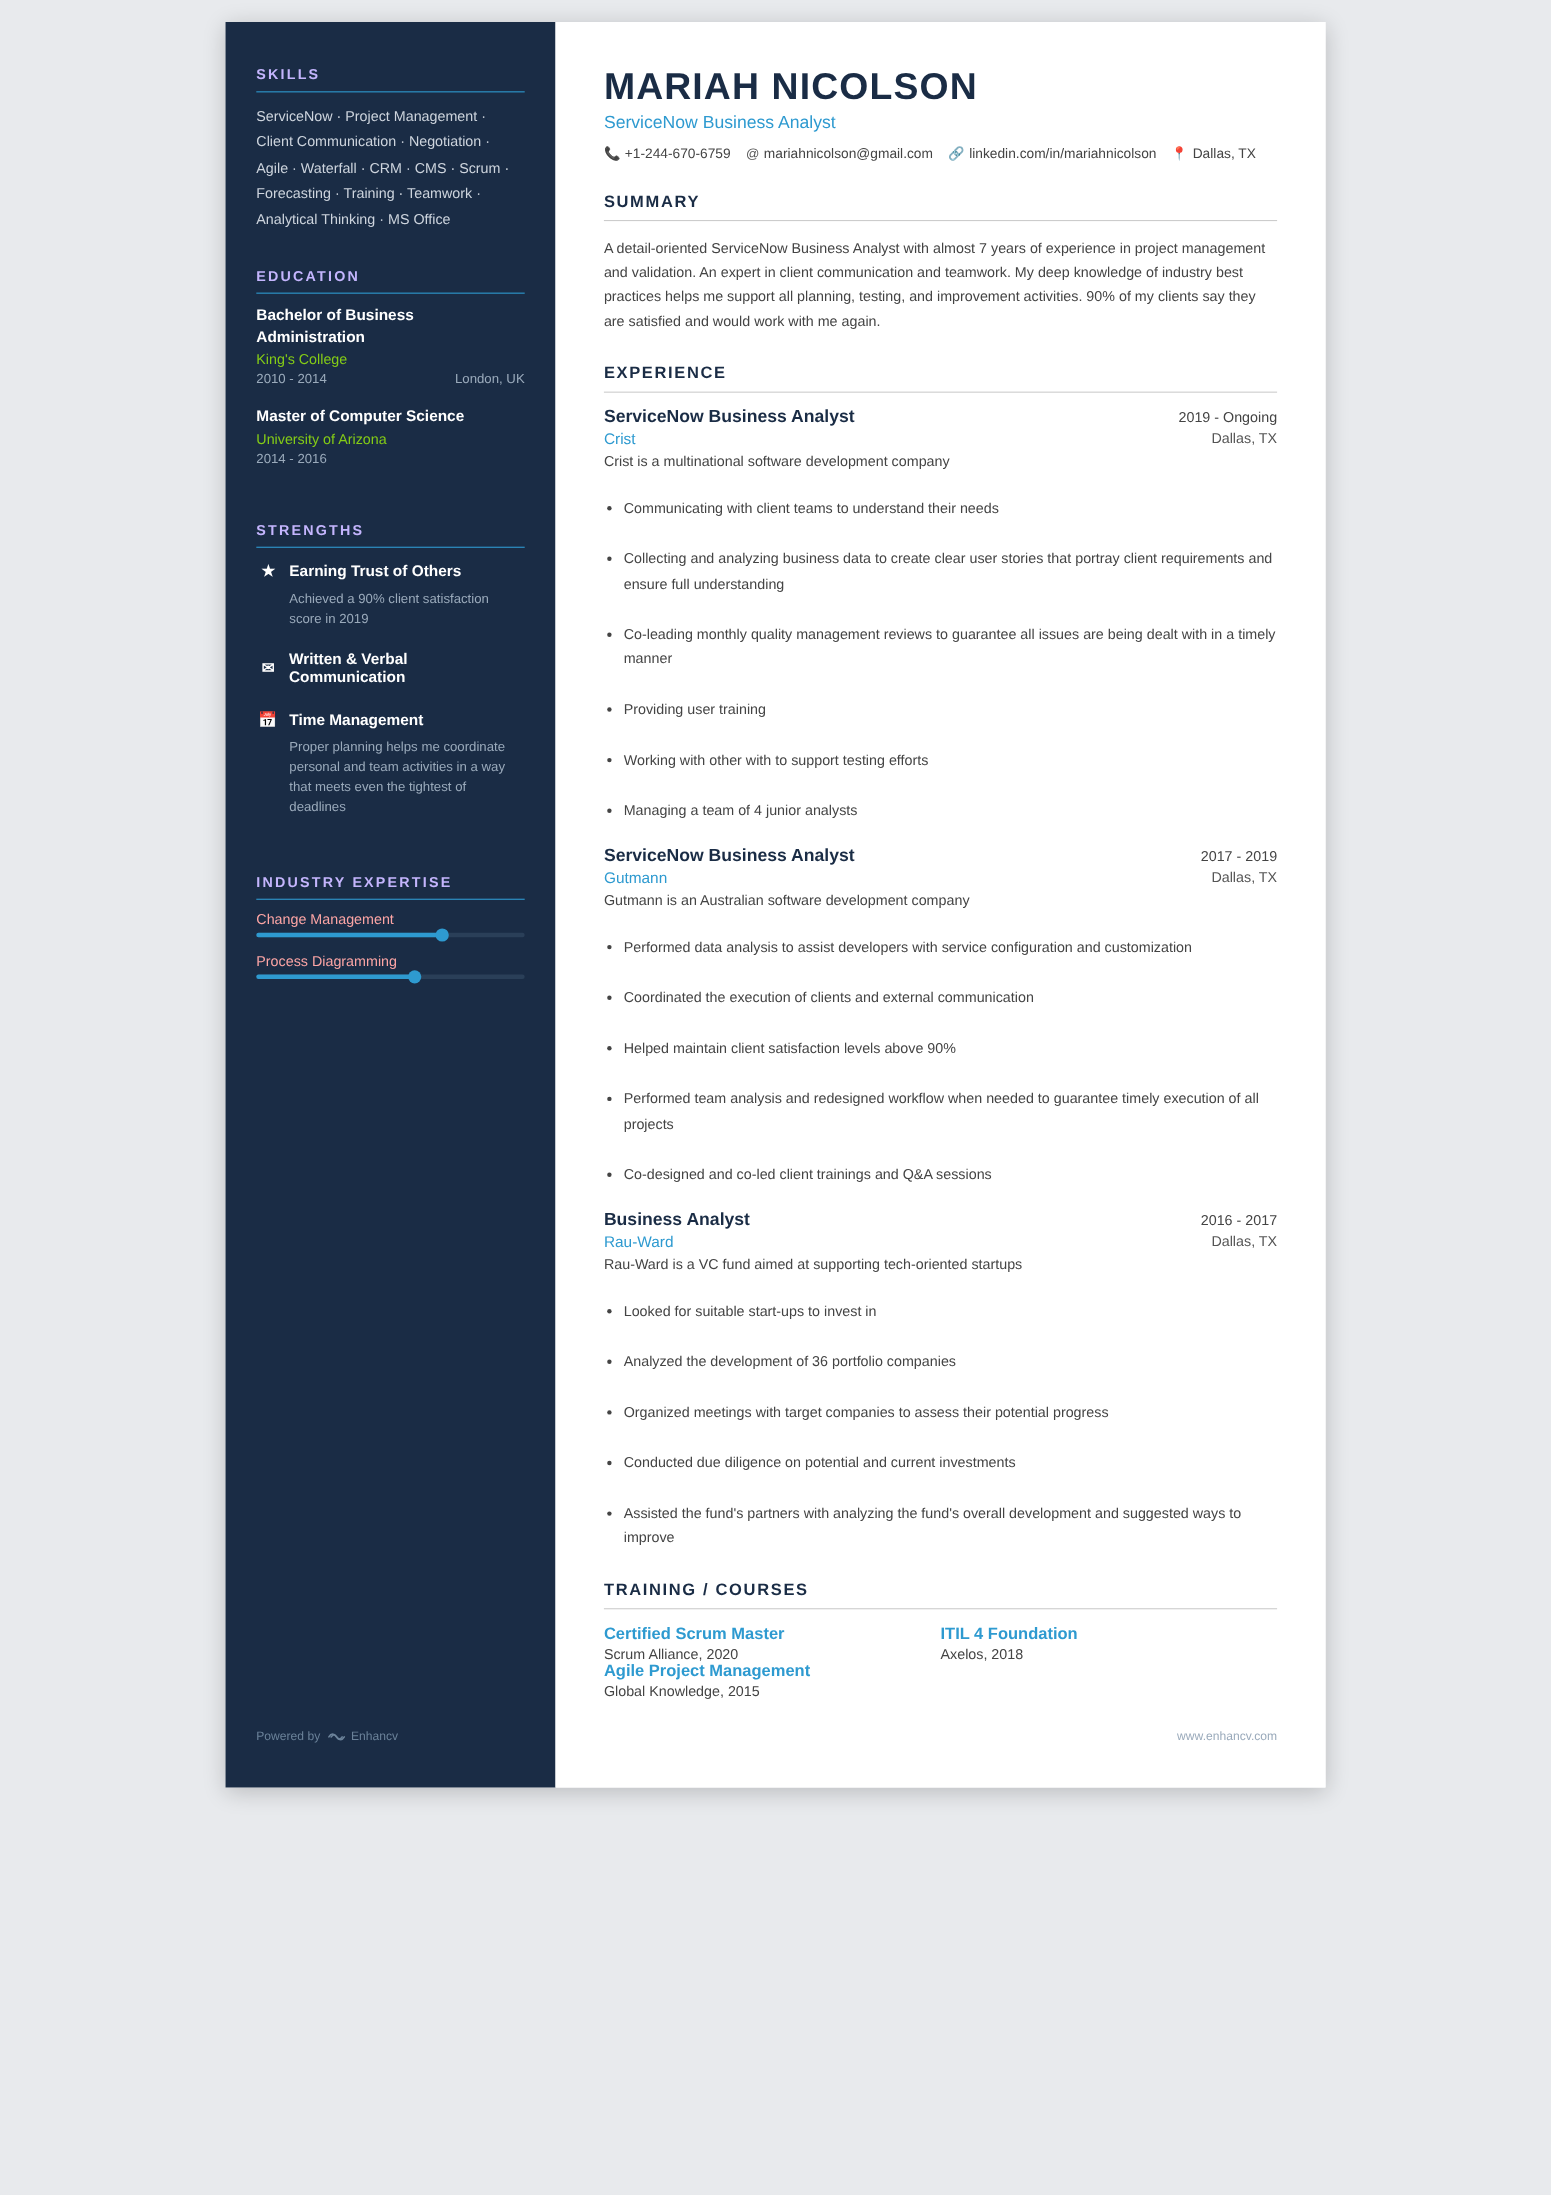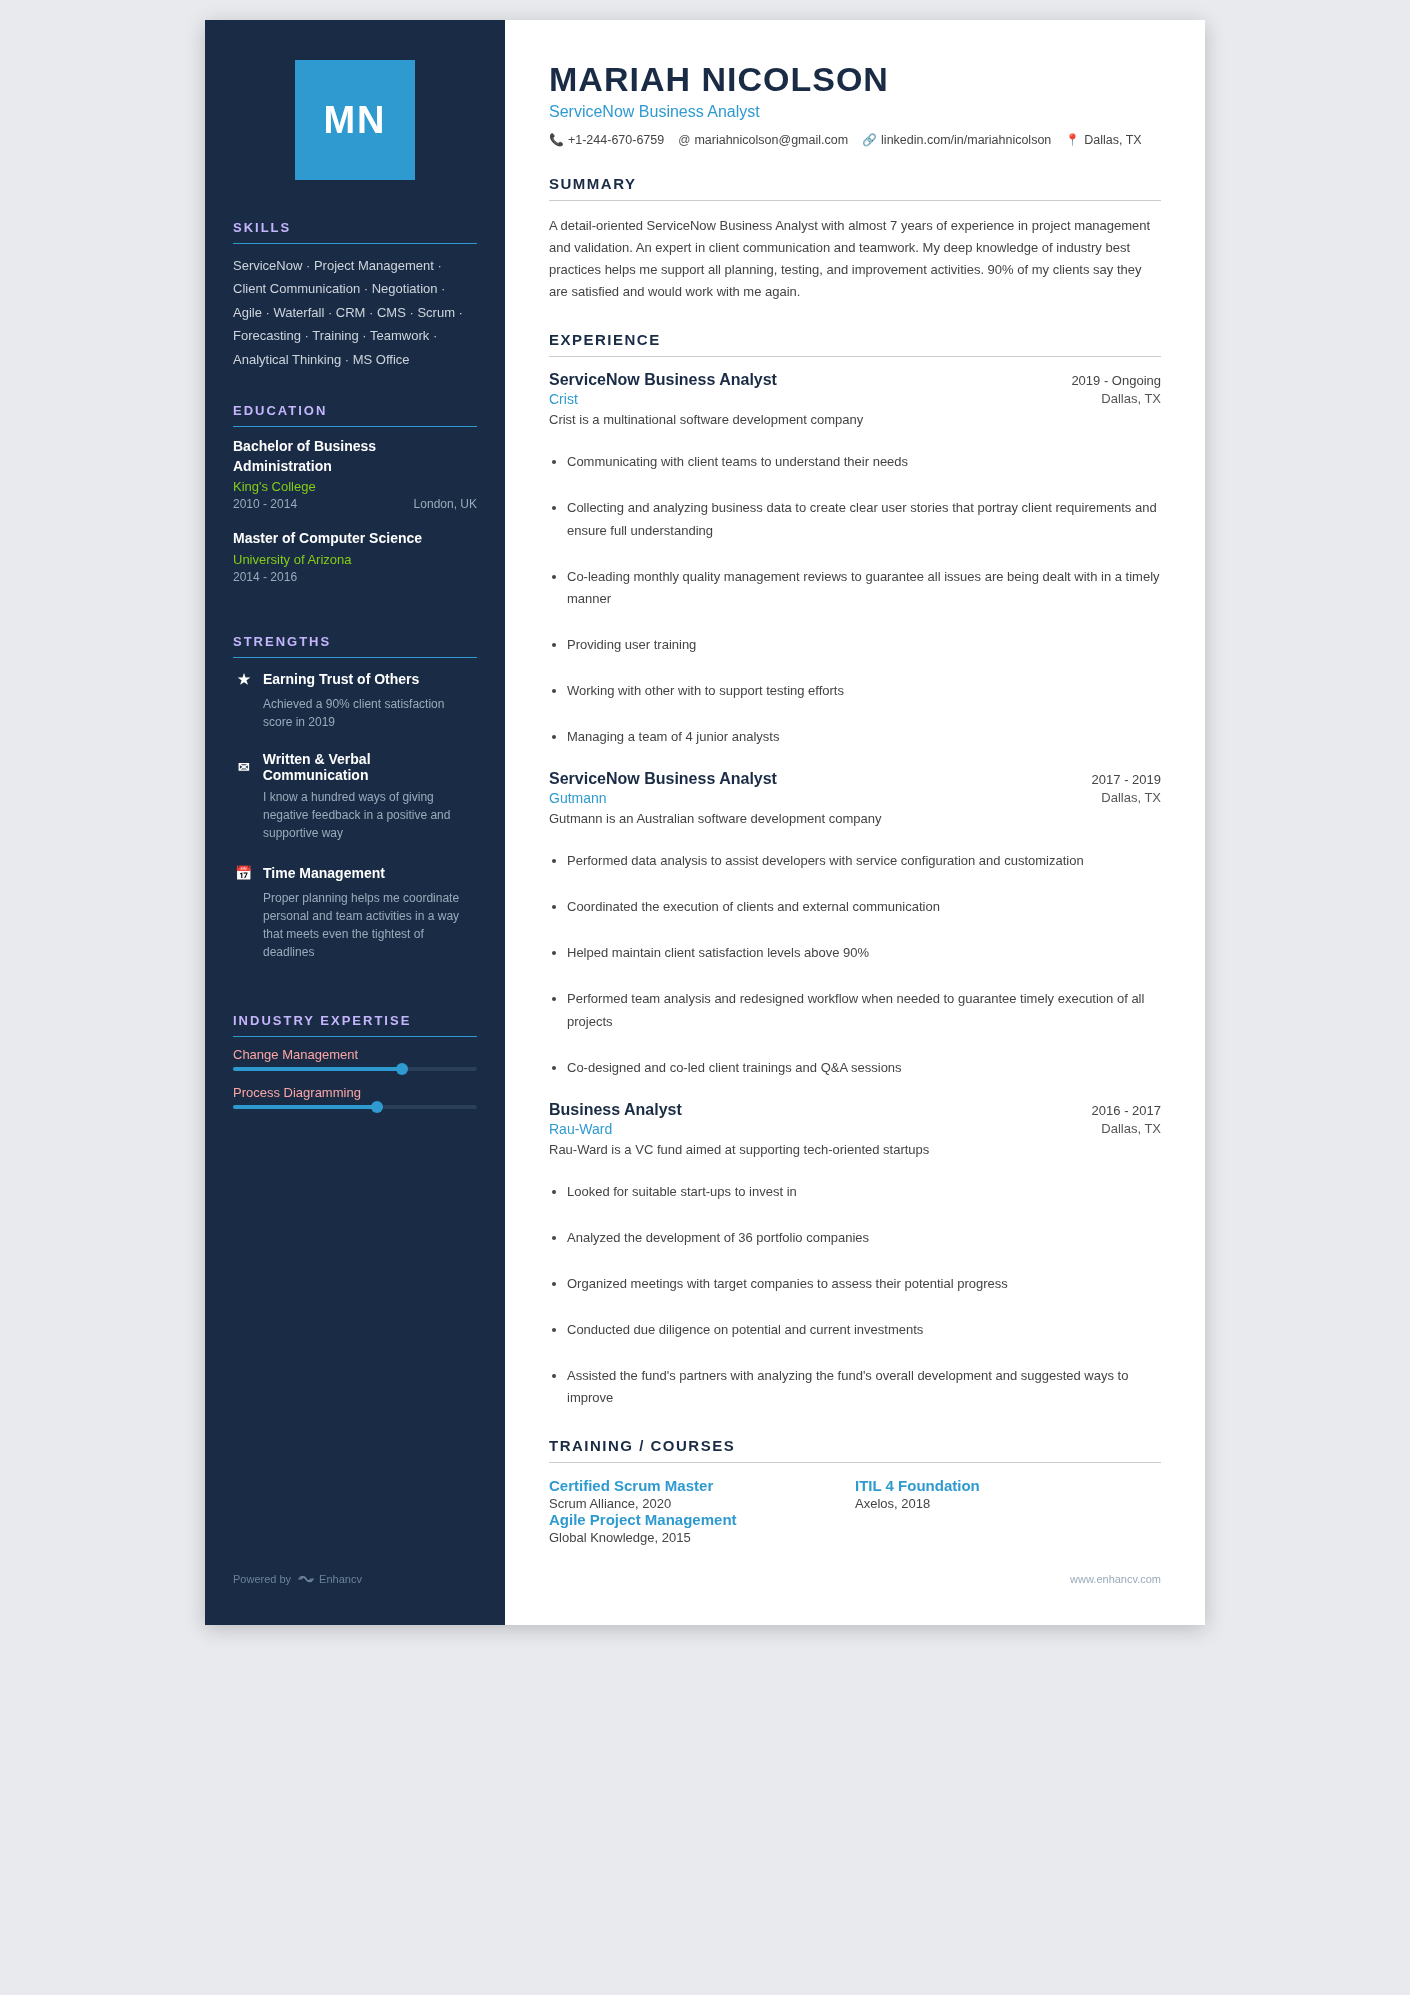--- a/index.html
+++ b/index.html
@@ -293,23 +293,20 @@
       color: #9aaabb;
       margin-top: 20px;
     }
   </style>
 </head>
 <body>
 
 <div class="resume-wrapper">
 
   <div class="sidebar">
-    <div class="avatar-container">
-      <div class="avatar">MN</div>
-    </div>
 
     <div class="sidebar-section">
       <div class="sidebar-section-title">SKILLS</div>
       <div class="skills-text">ServiceNow · Project Management · Client Communication · Negotiation · Agile · Waterfall · CRM · CMS · Scrum · Forecasting · Training · Teamwork · Analytical Thinking · MS Office</div>
     </div>
 
     <div class="sidebar-section">
       <div class="sidebar-section-title">EDUCATION</div>
       <div class="edu-item">
         <div class="edu-degree">Bachelor of Business Administration</div>
@@ -337,21 +334,20 @@
           <span>Earning Trust of Others</span>
         </div>
         <div class="strength-desc">Achieved a 90% client satisfaction score in 2019</div>
       </div>
 
       <div class="strength-item">
         <div class="strength-header">
           <span class="strength-icon">✉</span>
           <span>Written &amp; Verbal Communication</span>
         </div>
-        <div class="strength-desc">I know a hundred ways of giving negative feedback in a positive and supportive way</div>
       </div>
 
       <div class="strength-item">
         <div class="strength-header">
           <span class="strength-icon">📅</span>
           <span>Time Management</span>
         </div>
         <div class="strength-desc">Proper planning helps me coordinate personal and team activities in a way that meets even the tightest of deadlines</div>
       </div>
     </div>

